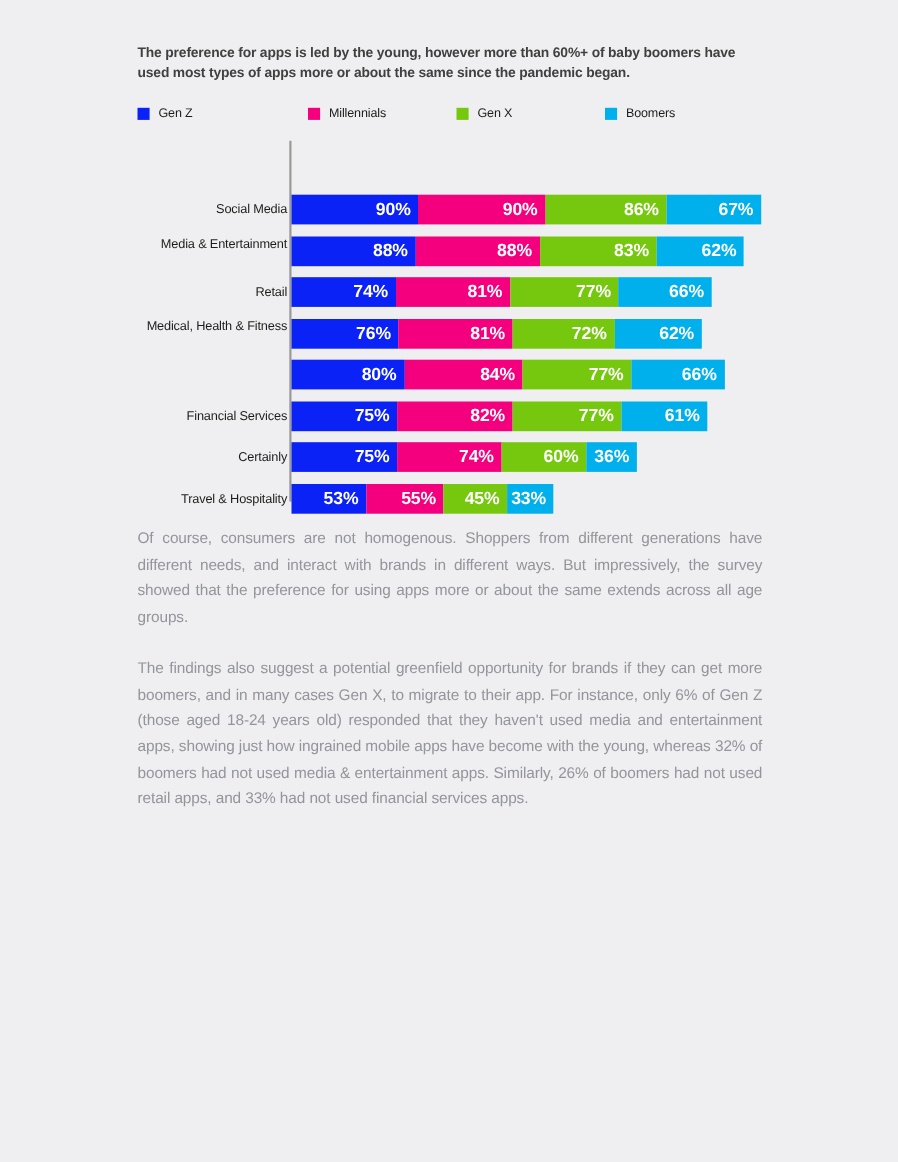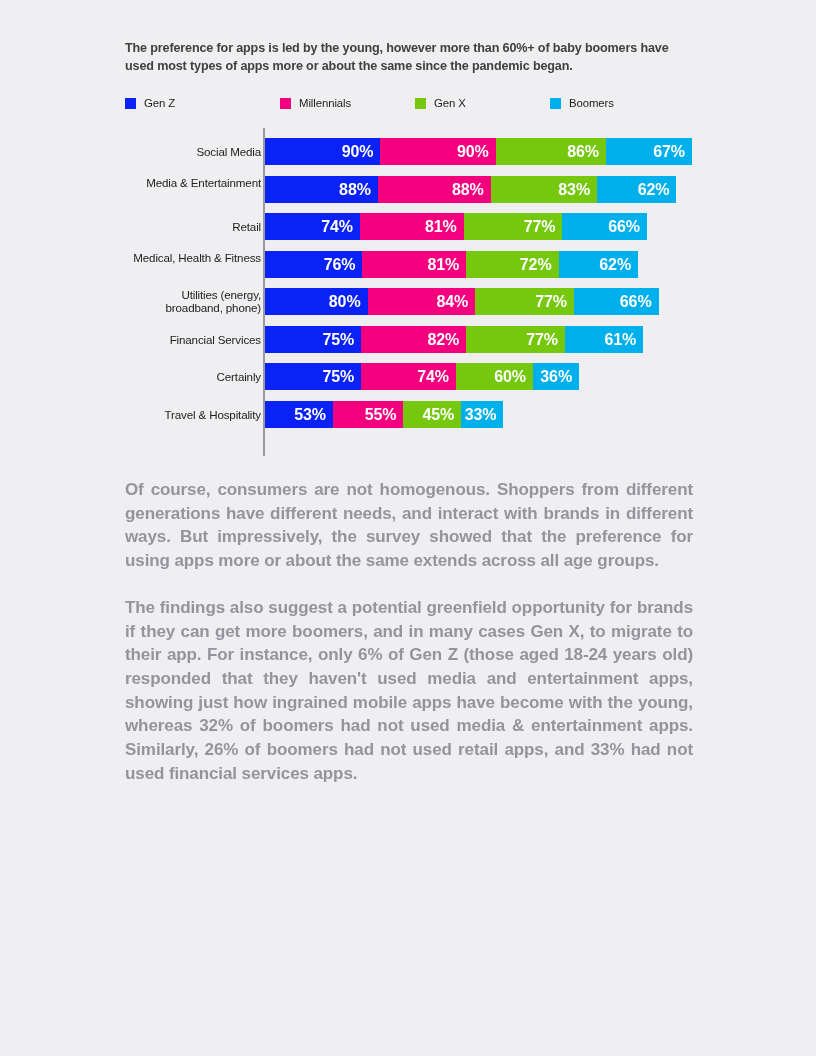--- a/index.html
+++ b/index.html
@@ -90,20 +90,21 @@
   .rows {
     position: absolute;
     left: 0;
     top: 0;
     width: 568px;
   }
   .row {
     position: absolute;
     left: 0;
     height: 31px;
+    margin-top: 39px;
   }
   .row-label {
     position: absolute;
     right: 432px;
     width: 130px;
     text-align: right;
     font-size: 11.6px;
     color: #1c1c1c;
     line-height: 13.4px;
     letter-spacing: -0.15px;
@@ -135,26 +136,25 @@
 
   
   .body-copy {
     position: absolute;
     left: 0;
     top: 478px;
     width: 568px;
   }
   .para {
     color: #94949c;
-    font-size: 17px;
+    font-size: 14px;
     line-height: 23.7px;
     text-align: justify;
     margin: 0 0 23px 0;
     letter-spacing: -0.1px;
-    font-weight: bold;
   }
   .para:last-child { margin-bottom: 0; }
 </style>
 </head>
 <body>
 
 <div id="page">
   <div class="content">
 
     <div class="chart-title">The preference for apps is led by the young, however more than 60%+ of baby boomers have used most types of apps more or about the same since the pandemic began.</div>
@@ -191,21 +191,20 @@
           </div>
           <div class="row" style="top: 85px; width: 568px;">
             <div class="row-label" style="top: 7px;">Retail</div>
             <div class="bar"><span class="seg" style="width: 94.868px; background: rgb(10, 34, 245);"><span class="seg-value">74%</span></span><span class="seg" style="width: 103.842px; background: rgb(244, 0, 127);"><span class="seg-value">81%</span></span><span class="seg" style="width: 98.714px; background: rgb(118, 200, 15);"><span class="seg-value">77%</span></span><span class="seg" style="width: 84.612px; background: rgb(0, 176, 236);"><span class="seg-value">66%</span></span></div>
           </div>
           <div class="row" style="top: 122.5px; width: 568px;">
             <div class="row-label" style="top: 0px;">Medical, Health &amp; Fitness</div>
             <div class="bar"><span class="seg" style="width: 97.432px; background: rgb(10, 34, 245);"><span class="seg-value">76%</span></span><span class="seg" style="width: 103.842px; background: rgb(244, 0, 127);"><span class="seg-value">81%</span></span><span class="seg" style="width: 92.304px; background: rgb(118, 200, 15);"><span class="seg-value">72%</span></span><span class="seg" style="width: 79.484px; background: rgb(0, 176, 236);"><span class="seg-value">62%</span></span></div>
           </div>
           <div class="row" style="top: 160px; width: 568px;">
-            <div class="row-label" style="top: 0px;">Utilities (energy, broadband, phone)</div>
             <div class="bar"><span class="seg" style="width: 102.56px; background: rgb(10, 34, 245);"><span class="seg-value">80%</span></span><span class="seg" style="width: 107.688px; background: rgb(244, 0, 127);"><span class="seg-value">84%</span></span><span class="seg" style="width: 98.714px; background: rgb(118, 200, 15);"><span class="seg-value">77%</span></span><span class="seg" style="width: 84.612px; background: rgb(0, 176, 236);"><span class="seg-value">66%</span></span></div>
           </div>
           <div class="row" style="top: 197.5px; width: 568px;">
             <div class="row-label" style="top: 7px;">Financial Services</div>
             <div class="bar"><span class="seg" style="width: 96.15px; background: rgb(10, 34, 245);"><span class="seg-value">75%</span></span><span class="seg" style="width: 105.124px; background: rgb(244, 0, 127);"><span class="seg-value">82%</span></span><span class="seg" style="width: 98.714px; background: rgb(118, 200, 15);"><span class="seg-value">77%</span></span><span class="seg" style="width: 78.202px; background: rgb(0, 176, 236);"><span class="seg-value">61%</span></span></div>
           </div>
           <div class="row" style="top: 235px; width: 568px;">
             <div class="row-label" style="top: 7px;">Certainly</div>
             <div class="bar"><span class="seg" style="width: 96.15px; background: rgb(10, 34, 245);"><span class="seg-value">75%</span></span><span class="seg" style="width: 94.868px; background: rgb(244, 0, 127);"><span class="seg-value">74%</span></span><span class="seg" style="width: 76.92px; background: rgb(118, 200, 15);"><span class="seg-value">60%</span></span><span class="seg" style="width: 46.152px; background: rgb(0, 176, 236);"><span class="seg-value">36%</span></span></div>
           </div>

